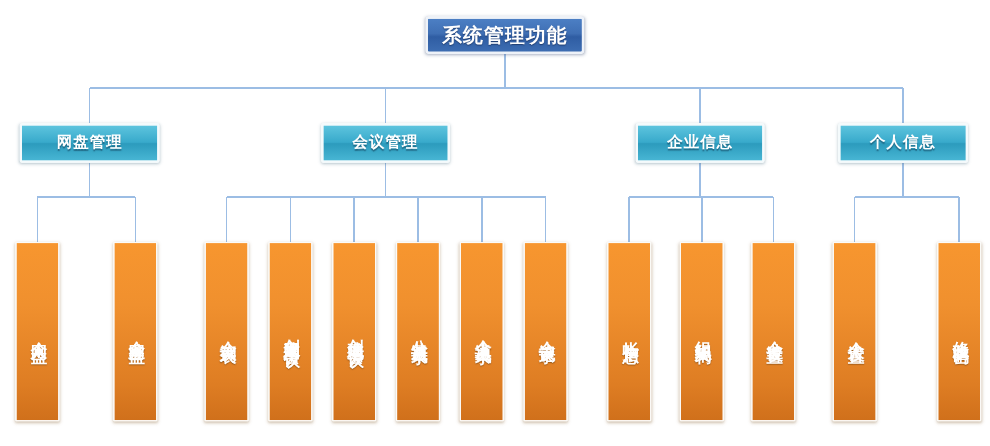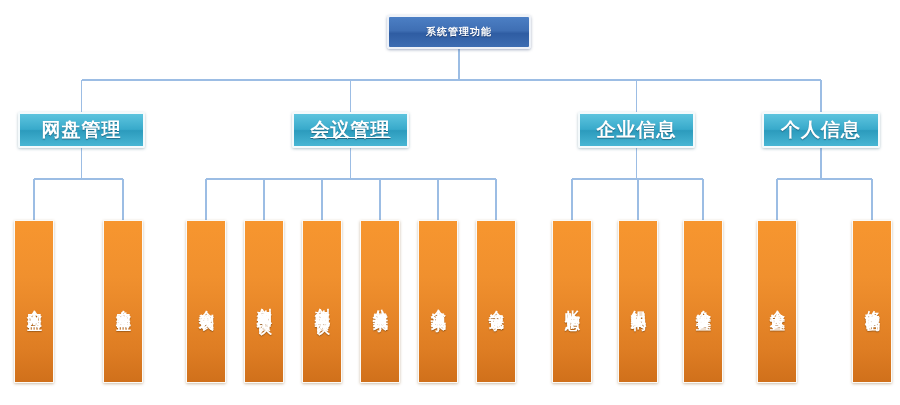--- a/index.html
+++ b/index.html
@@ -31,40 +31,40 @@
     display: flex;
     align-items: center;
     justify-content: center;
     box-sizing: border-box;
     background: linear-gradient(to bottom, #4C7FC4 0%, #3F6FB4 45%, #2F5DA3 55%, #3D6DB2 100%);
     border: 2px solid #EEF2F8;
     border-radius: 3px;
     box-shadow: 0 1px 3px rgba(60,80,120,0.45);
     color: #ffffff;
     font-weight: bold;
-    font-size: 10px;
+    font-size: 18px;
     letter-spacing: 1px;
     text-shadow: 0 1px 1px rgba(20,40,80,0.65);
     white-space: nowrap;
   }
 
   
   .node-l1 {
     position: absolute;
     display: flex;
     align-items: center;
     justify-content: center;
     box-sizing: border-box;
     background: linear-gradient(to bottom, #5EC4DE 0%, #38AACB 48%, #2C9BBD 52%, #48B6D4 100%);
     border: 2px solid #F4FAFC;
     border-radius: 2px;
     box-shadow: 0 1px 3px rgba(70,110,130,0.40);
     color: #ffffff;
     font-weight: bold;
-    font-size: 19px;
+    font-size: 14px;
     letter-spacing: 1px;
     text-shadow: 0 1px 1px rgba(20,70,95,0.6);
     white-space: nowrap;
   }
 
   
   .node-leaf {
     position: absolute;
     box-sizing: border-box;
     width: 40px;
@@ -131,21 +131,21 @@
   <div id="nodes-layer">
       <div class="node-l1" style="left: 18px; top: 112px; width: 127px; height: 36px;">
         <span>网盘管理</span>
       </div>
       <div class="node-leaf" style="left: 14px; top: 220px; height: 163px;">
         <span class="vtext">个人网盘</span>
       </div>
       <div class="node-leaf" style="left: 103px; top: 220px; height: 163px;">
         <span class="vtext">企业网盘</span>
       </div>
-      <div class="node-l1" style="left: 292px; top: 112px; width: 117px; height: 36px; text-decoration: underline;">
+      <div class="node-l1" style="left: 292px; top: 112px; width: 117px; height: 36px;">
         <span>会议管理</span>
       </div>
       <div class="node-leaf" style="left: 186px; top: 220px; height: 163px;">
         <span class="vtext">会议列表</span>
       </div>
       <div class="node-leaf" style="left: 244px; top: 220px; height: 163px;">
         <span class="vtext">创建网络会议</span>
       </div>
       <div class="node-leaf" style="left: 302px; top: 220px; height: 163px;">
         <span class="vtext">创建电话会议</span>

